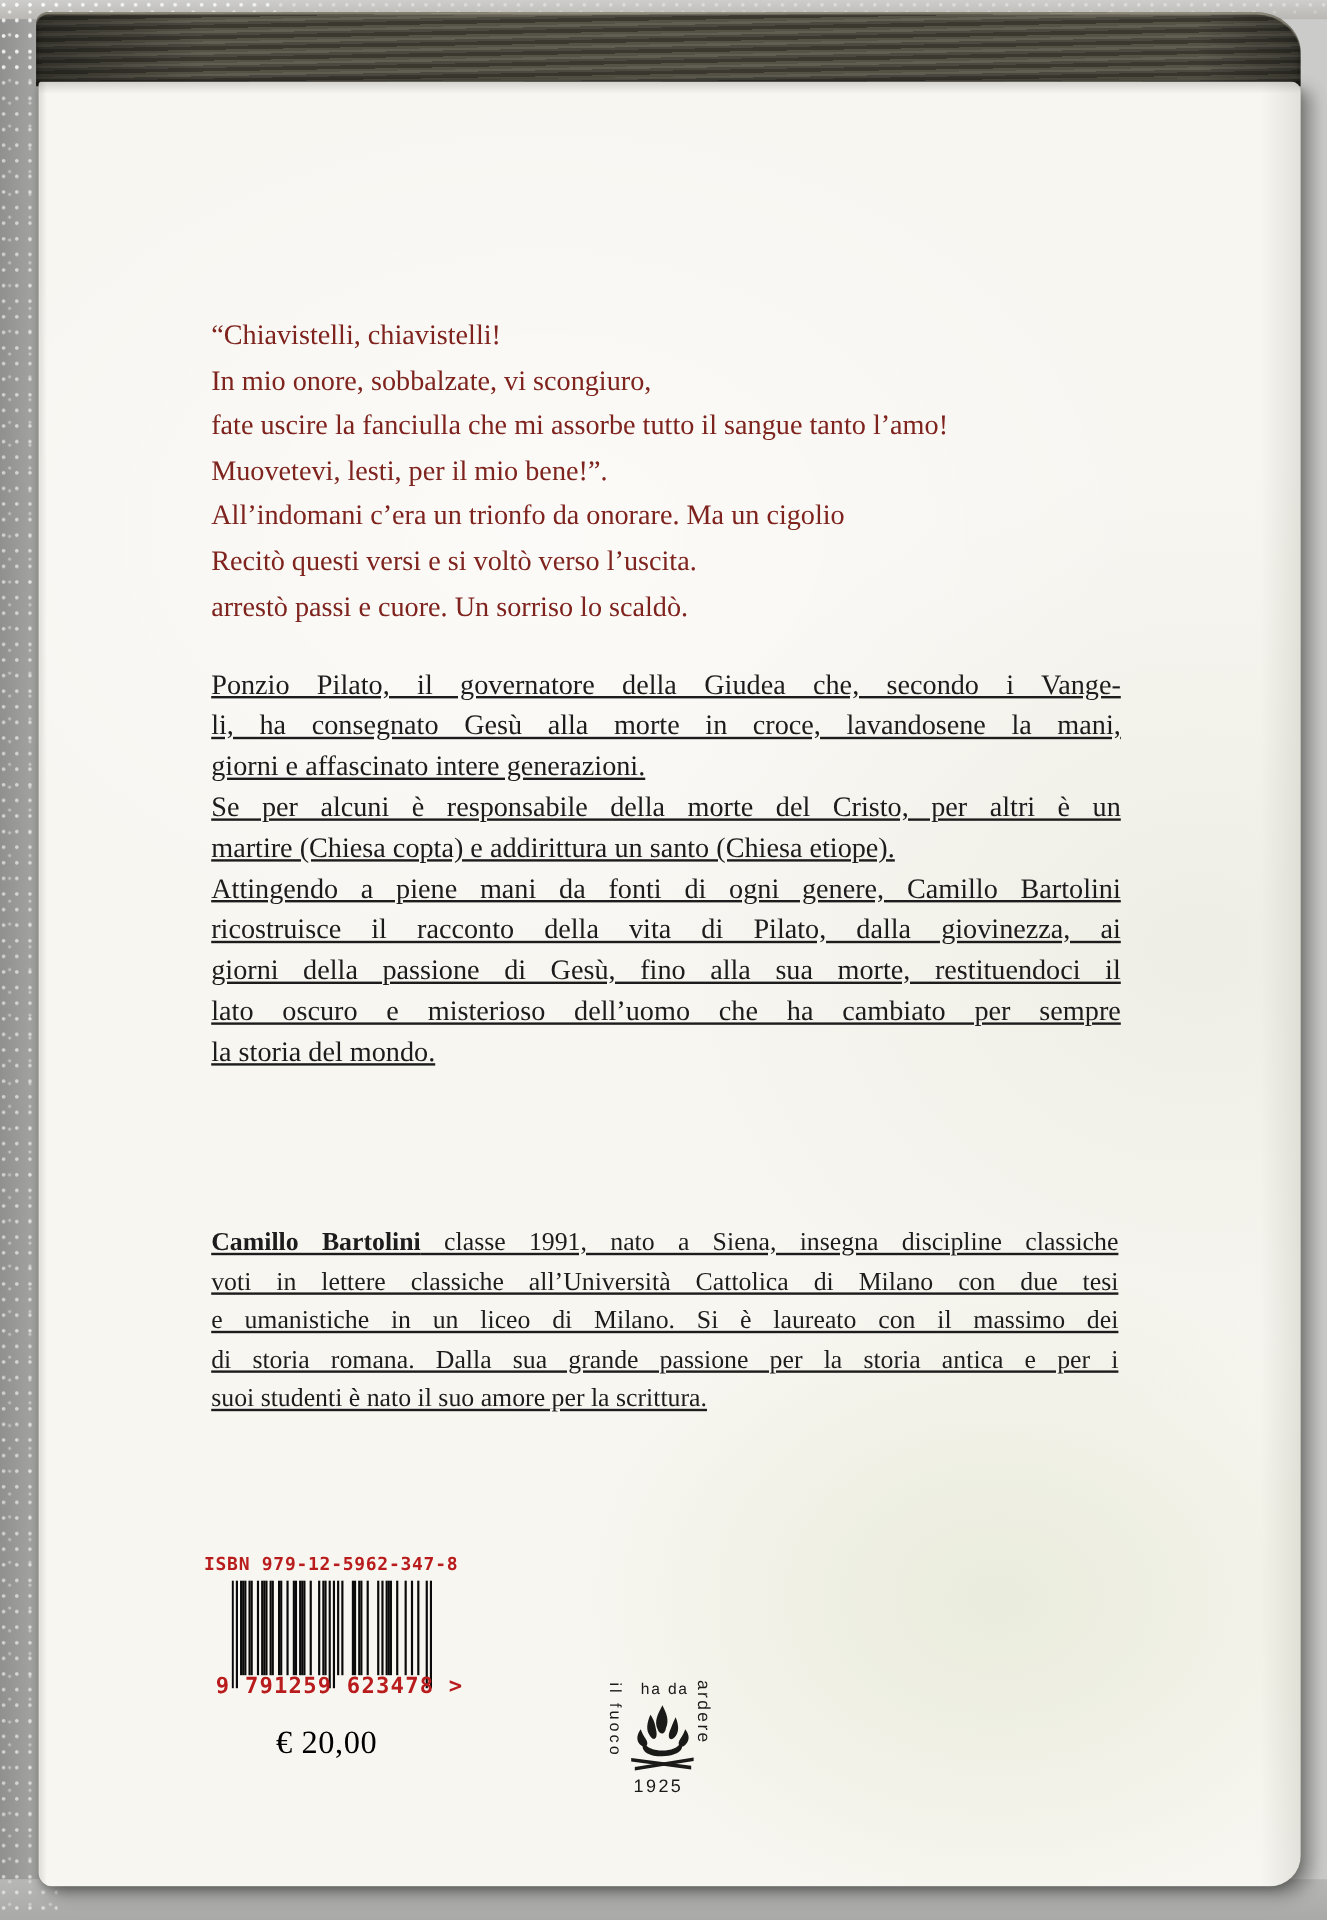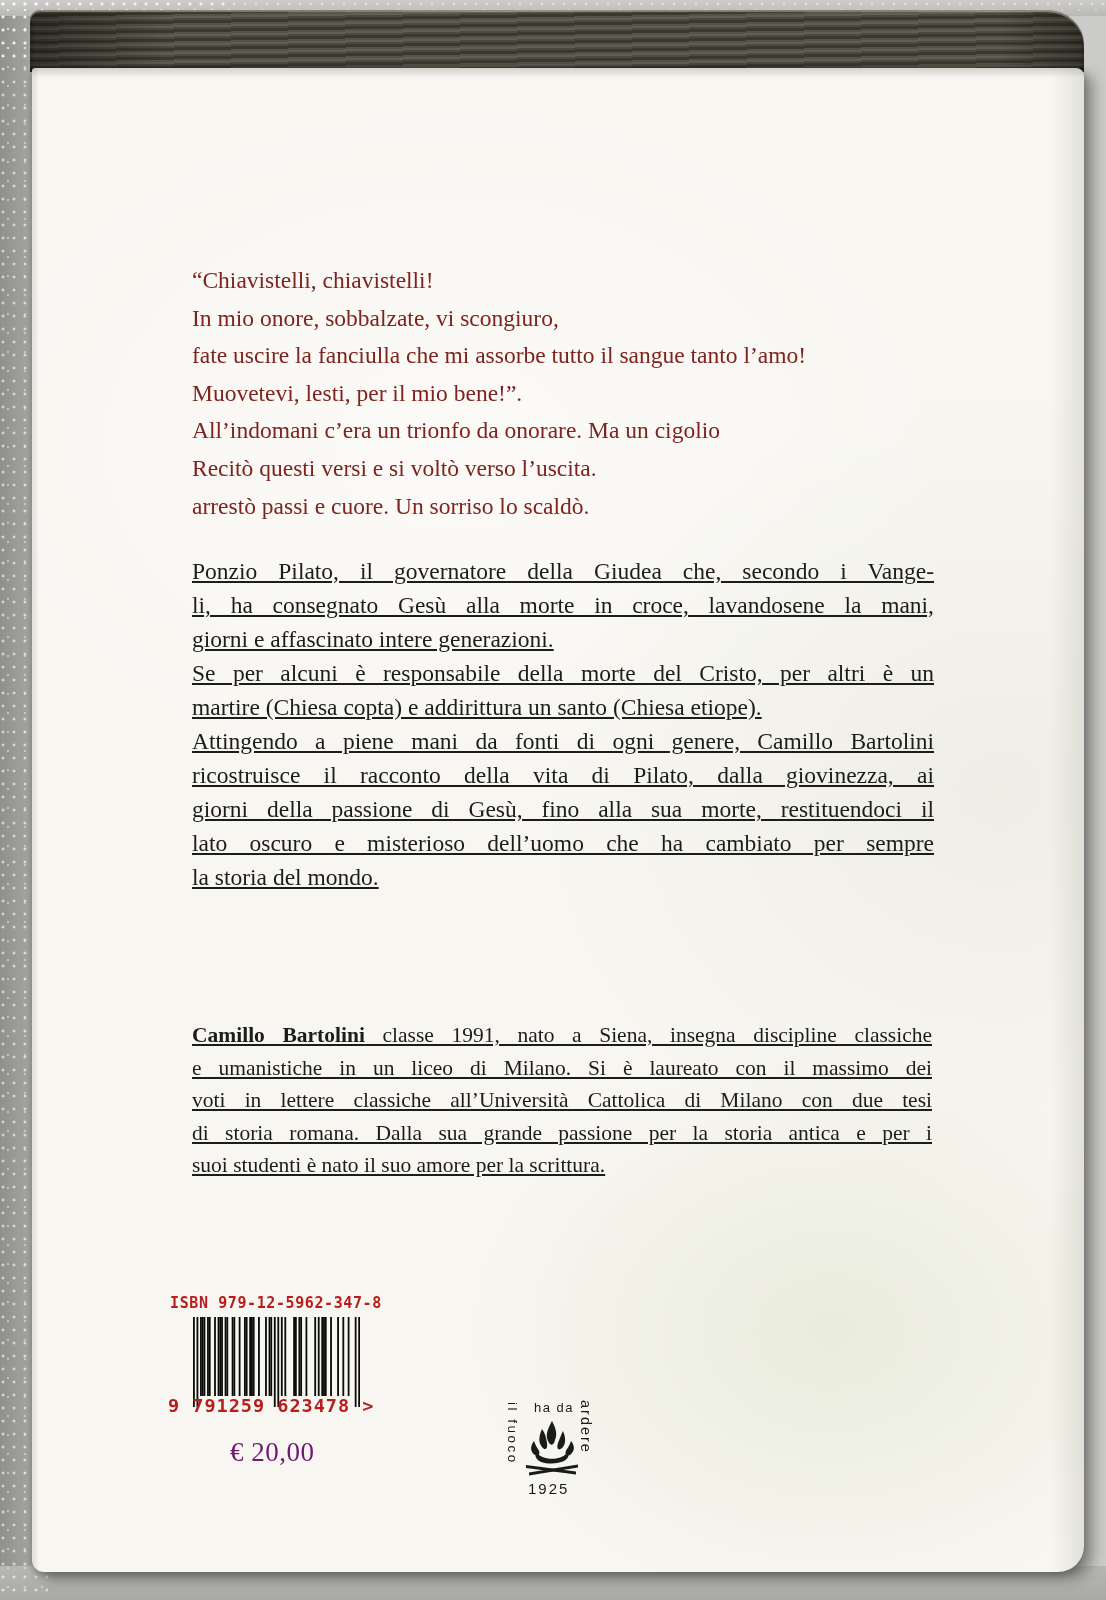--- a/index.html
+++ b/index.html
@@ -56,21 +56,21 @@
       radial-gradient(ellipse 700px 500px at 40% 25%, rgba(255,255,255,.5), transparent 75%),
       linear-gradient(270deg, rgba(148,148,136,.22), transparent 34px),
       linear-gradient(90deg, rgba(120,120,110,.16) 0 2px, transparent 7px),
       linear-gradient(180deg, rgba(40,40,34,.18), transparent 10px);
     border-radius:3px 8px 26px 12px;
     box-shadow:9px 7px 13px rgba(52,52,48,.45), 0 3px 6px rgba(52,52,48,.35);
   }
 
   
   .textblock{position:absolute;color:var(--ink-black,#1c1c1c);}
-  .line{white-space:normal;margin-left:16px;}
+  .line{white-space:normal;}
   .just .line{text-align:justify;text-align-last:justify;text-decoration:underline;}
   .just .line.last{text-align-last:left;}
 
   .quote-block{
     left:176px;top:262px;width:766px;
     font-size:23.5px;line-height:37.6px;
     color:var(--quote-red,#7e231d);
   }
   .synopsis-block{
     left:176px;top:554px;width:758px;
@@ -88,25 +88,26 @@
     font-family:"DejaVu Sans Mono", monospace;
     font-weight:bold;font-size:15px;letter-spacing:.6px;
     margin-left:2px;white-space:nowrap;
   }
   .barcode-bars{display:block;margin:5px 0 0 25px;}
   .barcode-digits{
     font-family:"DejaVu Sans Mono", monospace;
     font-size:18.5px;font-weight:bold;letter-spacing:1px;
     margin-top:-12px;white-space:nowrap;
     background:transparent;
+    text-align:center;
   }
 
   .price-label{
     position:absolute;left:230px;top:1437px;
-    font-size:27px;color:#701a75;letter-spacing:.5px;text-align:right;
+    font-size:27px;color:#000000;letter-spacing:.5px;text-align:right;
   }
 
   
   .publisher-logo{position:absolute;left:498px;top:1398px;width:110px;height:106px;color:#1a1a18;
     font-family:"Liberation Sans", sans-serif;}
   .logo-top{position:absolute;left:36px;top:2px;font-size:13px;letter-spacing:1.5px;white-space:nowrap;}
   .logo-left{
     position:absolute;left:22px;top:4px;width:82px;height:14px;
     font-size:13.5px;letter-spacing:2.5px;white-space:nowrap;
     transform:rotate(90deg);transform-origin:0 0;
@@ -163,22 +164,22 @@
         <div class="line">lato oscuro e misterioso dell’uomo che ha cambiato per sempre</div>
         <div class="line last">la storia del mondo.</div>
       </div>
   </div>
 
   <div class="textblock bio-block just">
     <div class="line">
       <b>Camillo Bartolini</b><span> classe 1991, nato a Siena, insegna discipline classiche</span>
     </div>
     <div>
+        <div class="line">voti in lettere classiche all’Università Cattolica di Milano con due tesi</div>
         <div class="line">e umanistiche in un liceo di Milano. Si è laureato con il massimo dei</div>
-        <div class="line">voti in lettere classiche all’Università Cattolica di Milano con due tesi</div>
         <div class="line">di storia romana. Dalla sua grande passione per la storia antica e per i</div>
         <div class="line last">suoi studenti è nato il suo amore per la scrittura.</div>
       </div>
   </div>
 
   <div class="barcode-block">
     <div class="isbn-label">ISBN 979-12-5962-347-8</div>
     <svg class="barcode-bars" width="167" height="90" viewBox="0 0 167 90" fill="#0a0a0a">
         <rect x="0.00" y="0" width="1.81" height="90"></rect>
         <rect x="3.52" y="0" width="1.81" height="90"></rect>

